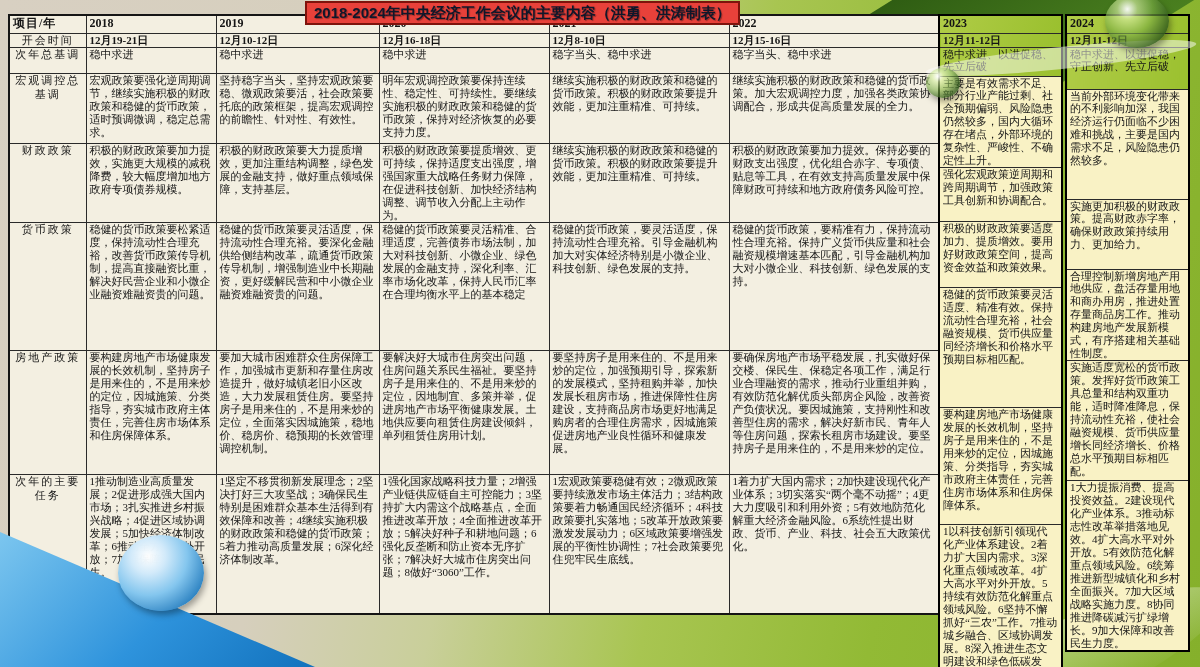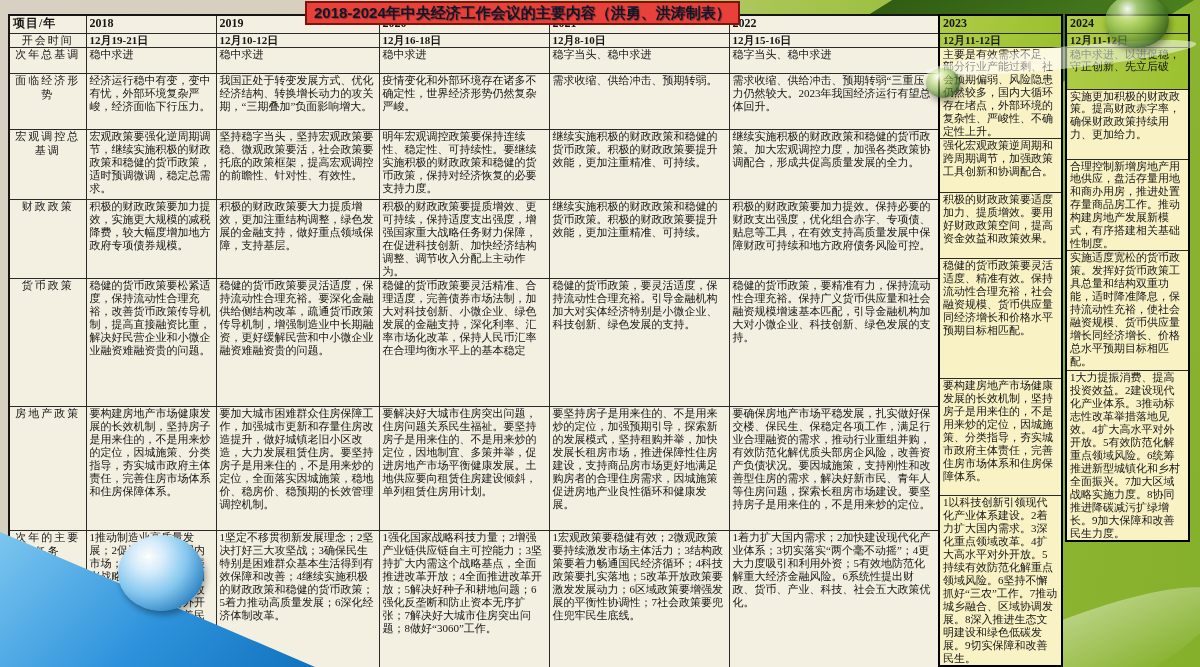--- a/index.html
+++ b/index.html
@@ -80,28 +80,20 @@
             <td class="b">12月15-16日</td>
           </tr>
           <tr style="height: 26px;">
             <th class="rowlabel">次年总基调</th>
             <td>稳中求进</td>
             <td>稳中求进</td>
             <td>稳中求进</td>
             <td>稳字当头、稳中求进</td>
             <td>稳字当头、稳中求进</td>
           </tr>
-          <tr style="height: 56px;">
-            <th class="rowlabel">面临经济形势</th>
-            <td>经济运行稳中有变，变中有忧，外部环境复杂严峻，经济面临下行压力。</td>
-            <td>我国正处于转变发展方式、优化经济结构、转换增长动力的攻关期，“三期叠加”负面影响增大。</td>
-            <td>疫情变化和外部环境存在诸多不确定性，世界经济形势仍然复杂严峻。</td>
-            <td>需求收缩、供给冲击、预期转弱。</td>
-            <td>需求收缩、供给冲击、预期转弱“三重压力仍然较大。2023年我国经济运行有望总体回升。</td>
-          </tr>
           <tr style="height: 70px;">
             <th class="rowlabel">宏观调控总基调</th>
             <td>宏观政策要强化逆周期调节，继续实施积极的财政政策和稳健的货币政策，适时预调微调，稳定总需求。</td>
             <td>坚持稳字当头，坚持宏观政策要稳、微观政策要活，社会政策要托底的政策框架，提高宏观调控的前瞻性、针对性、有效性。</td>
             <td>明年宏观调控政策要保持连续性、稳定性、可持续性。要继续实施积极的财政政策和稳健的货币政策，保持对经济恢复的必要支持力度。</td>
             <td>继续实施积极的财政政策和稳健的货币政策。积极的财政政策要提升效能，更加注重精准、可持续。</td>
             <td>继续实施积极的财政政策和稳健的货币政策。加大宏观调控力度，加强各类政策协调配合，形成共促高质量发展的全力。</td>
           </tr>
           <tr style="height: 70px;">
             <th class="rowlabel">财政政策</th>
@@ -141,20 +133,23 @@
         <colgroup>
           <col style="width: 123px;">
         </colgroup>
         <tbody>
           <tr style="height: 18px;">
             <th class="green" style="font-weight: bold; font-size: 12px;">2023</th>
           </tr>
           <tr style="height: 14px;">
             <td class="green b">12月11-12日</td>
           </tr>
+          <tr style="height: 29px;">
+            <td class="green ">稳中求进、以进促稳、先立后破</td>
+          </tr>
           <tr style="height: 88px;">
             <td>主要是有效需求不足、部分行业产能过剩、社会预期偏弱、风险隐患仍然较多，国内大循环存在堵点，外部环境的复杂性、严峻性、不确定性上升。</td>
           </tr>
           <tr style="height: 54px;">
             <td>强化宏观政策逆周期和跨周期调节，加强政策工具创新和协调配合。</td>
           </tr>
           <tr style="height: 66px;">
             <td>积极的财政政策要适度加力、提质增效。要用好财政政策空间，提高资金效益和政策效果。</td>
           </tr>
           <tr style="height: 120px;">
@@ -175,20 +170,23 @@
         <tbody>
           <tr style="height: 18px;">
             <th class="green" style="font-weight: bold; font-size: 12px;">2024</th>
           </tr>
           <tr style="height: 14px;">
             <td class="green b">12月11-12日</td>
           </tr>
           <tr style="height: 42px;">
             <td class="green ">稳中求进、以进促稳，守正创新、先立后破</td>
           </tr>
+          <tr style="height: 110px;">
+            <td>当前外部环境变化带来的不利影响加深，我国经济运行仍面临不少困难和挑战，主要是国内需求不足，风险隐患仍然较多。</td>
+          </tr>
           <tr style="height: 70px;">
             <td>实施更加积极的财政政策。提高财政赤字率，确保财政政策持续用力、更加给力。</td>
           </tr>
           <tr style="height: 88px;">
             <td>合理控制新增房地产用地供应，盘活存量用地和商办用房，推进处置存量商品房工作。推动构建房地产发展新模式，有序搭建相关基础性制度。</td>
           </tr>
           <tr style="height: 120px;">
             <td>实施适度宽松的货币政策。发挥好货币政策工具总量和结构双重功能，适时降准降息，保持流动性充裕，使社会融资规模、货币供应量增长同经济增长、价格总水平预期目标相匹配。</td>
           </tr>
           <tr style="height: 139px;">

